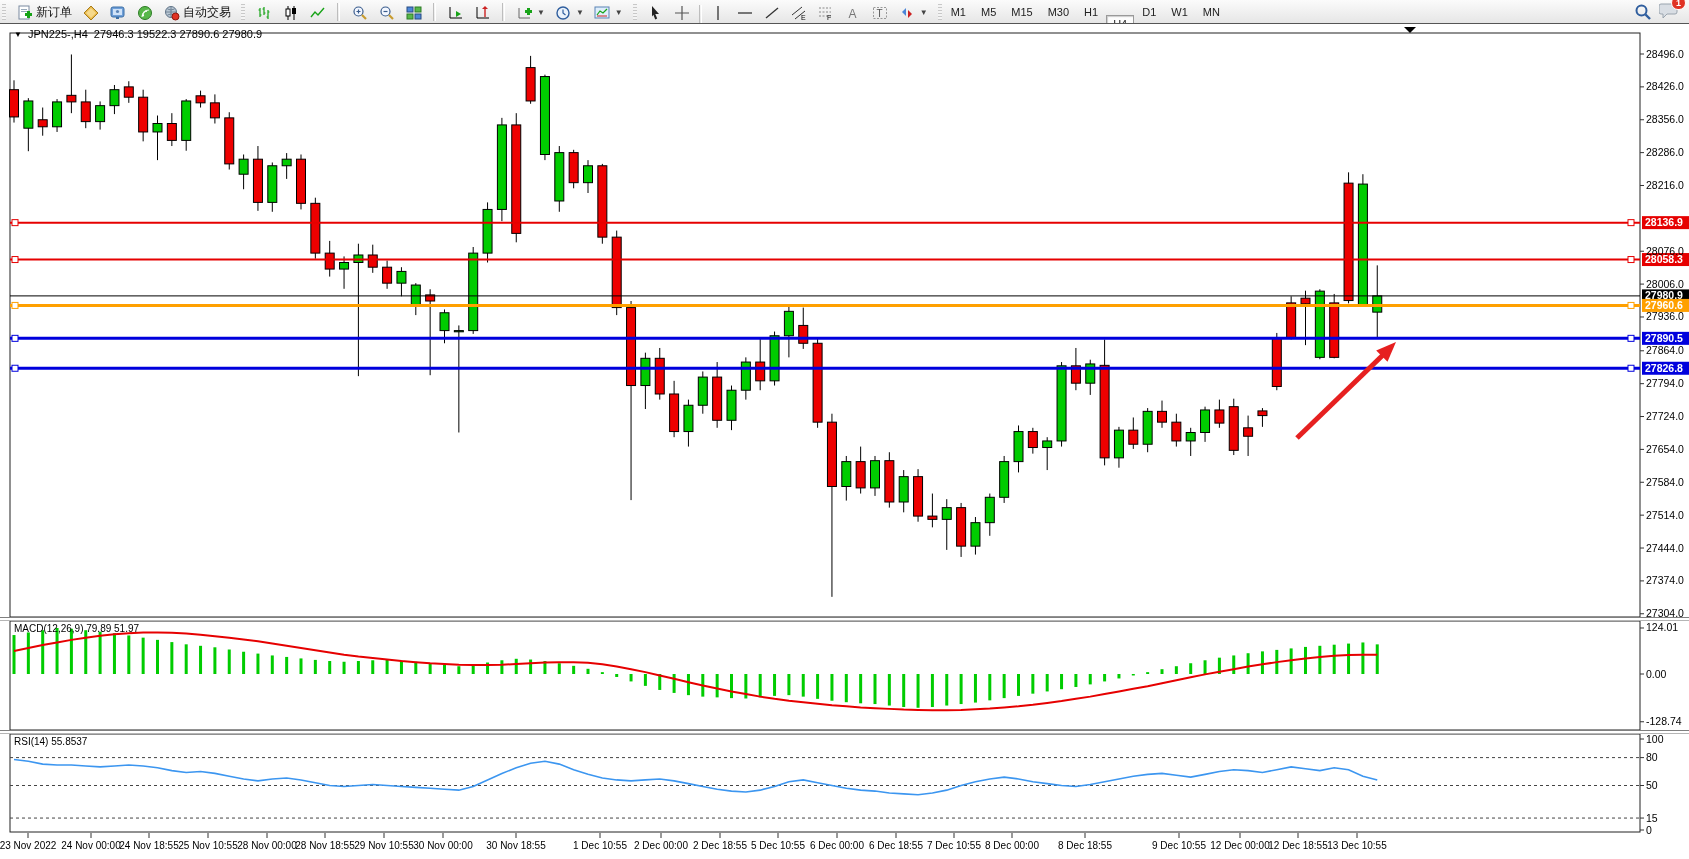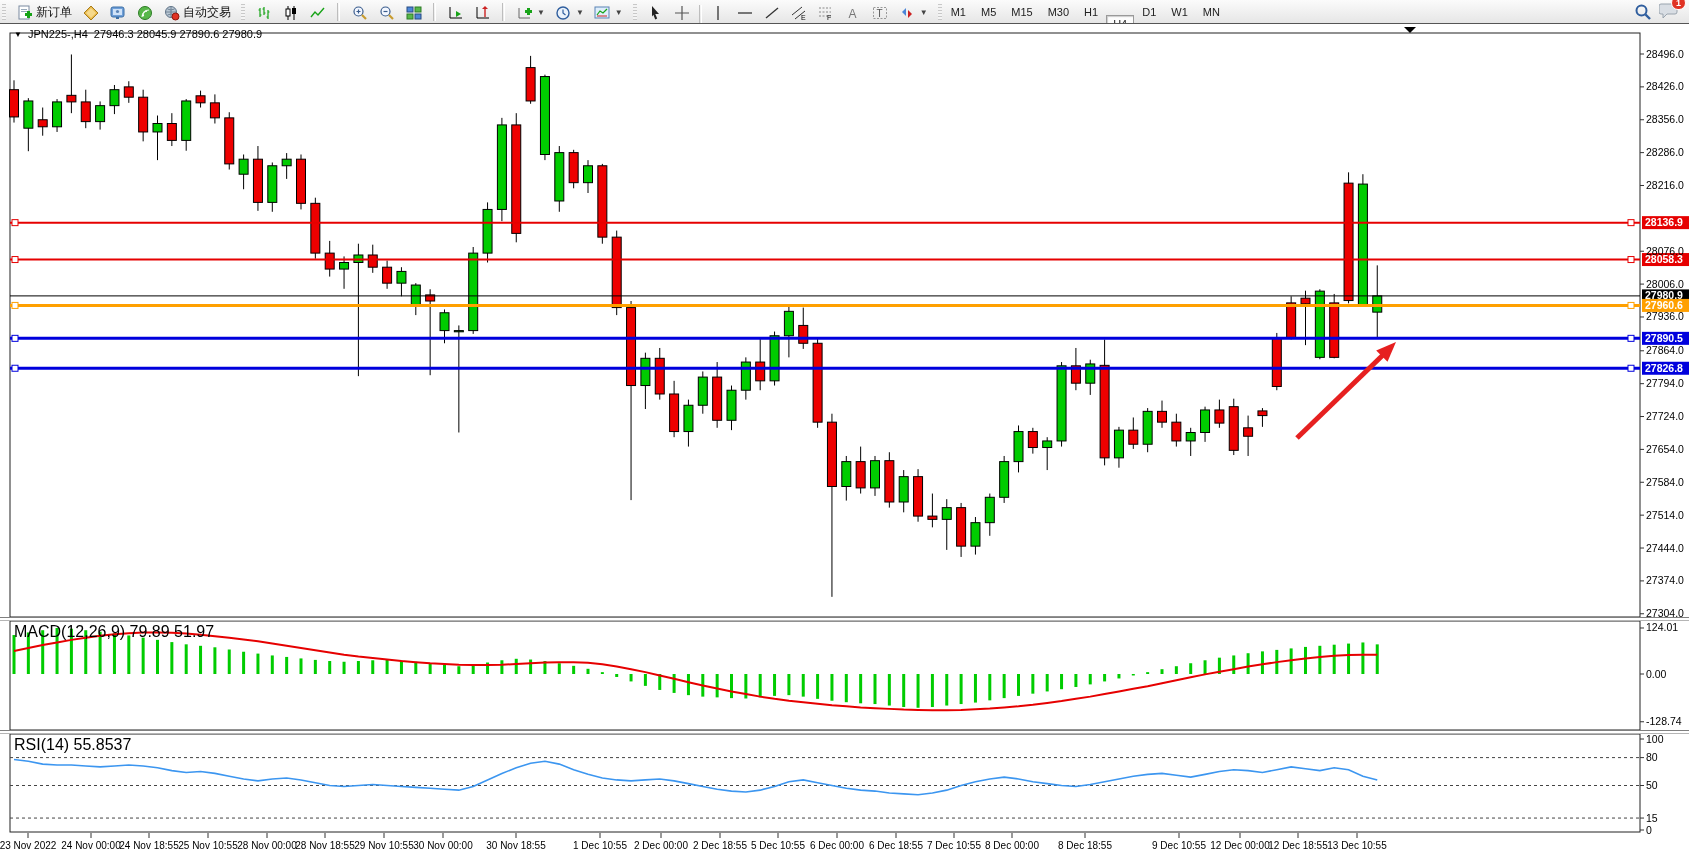--- a/index.html
+++ b/index.html
@@ -20,21 +20,21 @@
   .tf.active{background:#fdfdfd;border:1px solid #9a9a9a;box-shadow:inset 1px 1px 1px #ccc;margin-top:25px;}
   #tb-right{margin-left:auto;display:flex;align-items:center;gap:8px;padding-right:10px;}
   .badge{position:absolute;top:-5px;right:-7px;background:#e03224;color:#fff;border-radius:8px;
     font-size:9px;font-weight:bold;padding:0 4px;line-height:12px;border:1px solid #fff;}
   .chatwrap{position:relative;}
   
   #chartwrap{position:absolute;left:0;top:23px;width:1689px;height:836px;background:#fff;border-top:1px solid #555;}
   #chart-svg{position:absolute;left:0;top:0;}
   #charttitle{position:absolute;left:14px;top:4px;font-size:11px;color:#000;display:flex;gap:6px;align-items:center;}
   #charttitle .tri{font-size:8px;}
-  .panelabel{position:absolute;font-size:16px;color:#000;}
+  .panelabel{position:absolute;font-size:10px;color:#000;}
   #macdlabel{left:14px;top:599px;}
   #rsilabel{left:14px;top:712px;text-align:center;}
   svg text{font-family:"Liberation Sans",sans-serif;}
 </style>
 </head>
 <body>
 
 <div id="toolbar">
   <div class="grip"></div>
 
@@ -759,17 +759,17 @@
       </g>
       <g>
         <line x1="1297" y1="414" x2="1384" y2="330" stroke="#e62020" stroke-width="5"></line>
         <polygon points="1396,318 1387.5147186257616,337.7989898732233 1376.2010101267767,326.4852813742386" fill="#e62020"></polygon>
       </g>
       <polygon points="1404,3 1416,3 1410,9" fill="#000"></polygon>
     </svg>
   <div id="charttitle">
     <span class="tri">▼</span>
     <span>JPN225-,H4</span>
-    <span>27946.3 28045.9 27890.6 27980.9</span>
+    <span>27946.3 19522.3 27890.6 27980.9</span>
   </div>
   <div id="macdlabel" class="panelabel">MACD(12,26,9) 79.89 51.97</div>
   <div id="rsilabel" class="panelabel">RSI(14) 55.8537</div>
 </div>
 
 </body></html>

